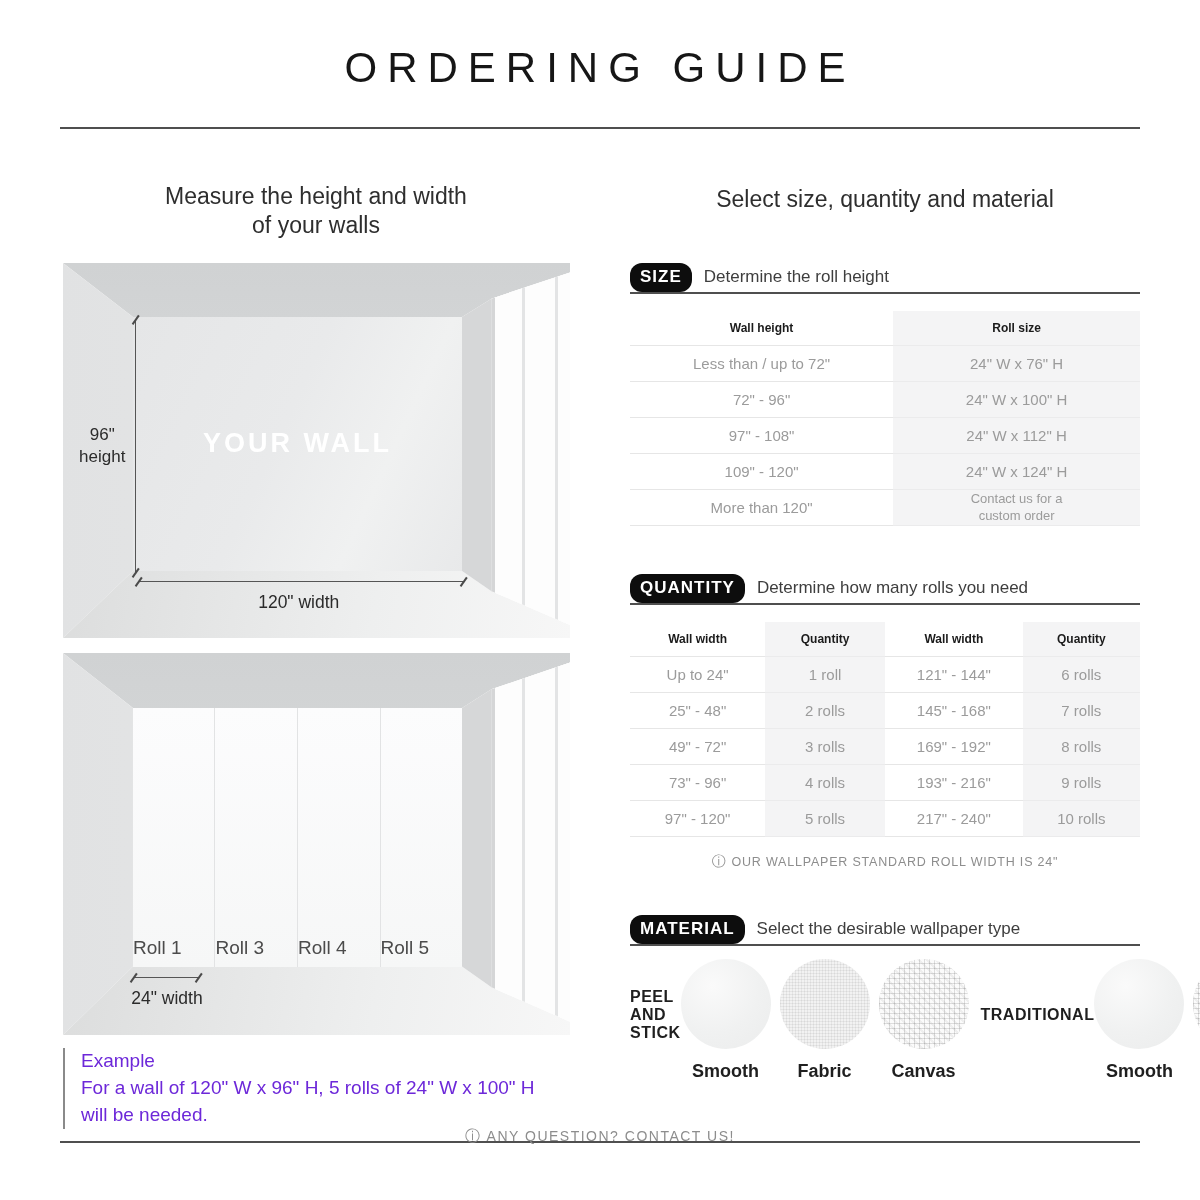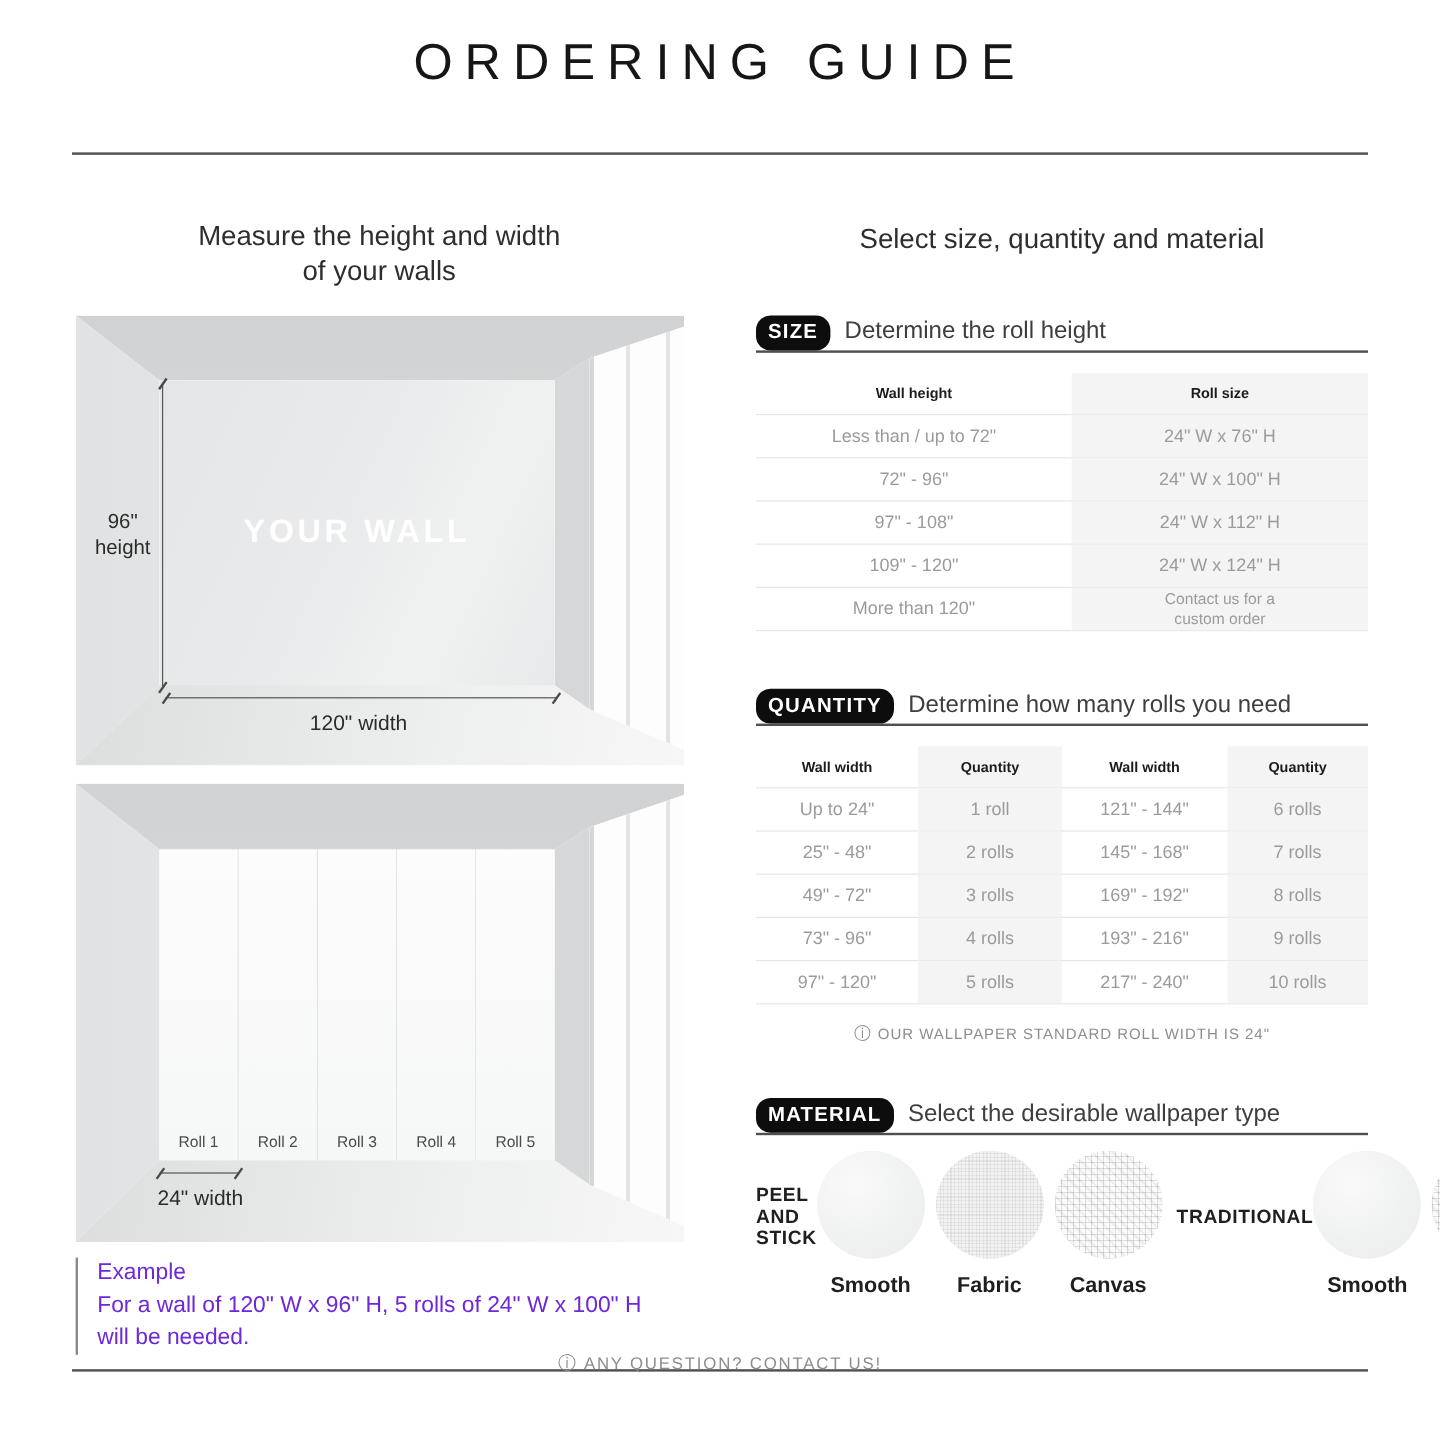--- a/index.html
+++ b/index.html
@@ -2,21 +2,21 @@
 <html><head>
 <meta charset="utf-8">
 <style>
   html,body{margin:0;padding:0;background:#ffffff;}
   .page{
     position:relative;width:1200px;height:1200px;background:#ffffff;overflow:hidden;
     font-family:"Liberation Sans","DejaVu Sans",sans-serif;color:#1c1c1c;
   }
   
   .page-title{
-    position:absolute;top:28px;left:0;width:100%;text-align:center;
+    position:absolute;top:44px;left:0;width:100%;text-align:center;
     font-size:42px;font-weight:300;letter-spacing:10px;color:#161616;
   }
   .rule{position:absolute;left:60px;width:1080px;height:0;border-top:2px solid #4f4f4f;}
   .top-rule{top:127px;}
   .footer-rule{top:1141px;}
 
   
   .left-heading{
     position:absolute;top:182px;left:60px;width:512px;text-align:center;
     font-size:23px;line-height:1.28;color:#2e2e2e;font-weight:400;
@@ -57,22 +57,22 @@
     color:#ffffff;font-weight:700;font-size:27px;letter-spacing:3px;
   }
   
   .panels{position:absolute;left:13.8%;top:14.4%;width:64.9%;height:67.7%;display:flex;}
   .panel{
     flex:1;position:relative;background:linear-gradient(to bottom,#fcfcfd,#f6f7f7);
     border-right:1px solid #e2e3e4;
   }
   .panel:last-child{border-right:none;}
   .panel .roll-label{
-    position:absolute;bottom:8px;left:0;width:100%;text-align:center;
-    font-size:13px;color:#4b4b4b;
+    position:absolute;bottom:8px;left:0;width:100%;
+    font-size:19px;color:#4b4b4b;
   }
   
   .vdim{position:absolute;left:14.2%;top:15.2%;height:67.3%;width:0;border-left:1.5px solid #555;}
   .hdim{position:absolute;top:84.8%;height:0;border-top:1.5px solid #555;}
   .hdim.w120{left:14.8%;width:64.2%;}
   .hdim.w24{left:13.8%;width:13%;}
   .tick{position:absolute;width:11px;height:1.5px;background:#4a4a4a;}
   .vdim .tick{left:-5.5px;transform:rotate(-55deg);}
   .vdim .tick.t1{top:-1px;} .vdim .tick.t2{bottom:-1px;}
   .hdim .tick{top:-1px;transform:rotate(-55deg);}
@@ -102,21 +102,21 @@
   .sec-size{top:263px;}
   .sec-quantity{top:574px;}
   .sec-material{top:915px;}
   .badge-row{
     display:flex;align-items:center;gap:12px;border-bottom:2px solid #4f4f4f;padding-bottom:0;
   }
   .badge{
     display:inline-block;background:#0d0d0d;color:#ffffff;
     font-size:17px;font-weight:700;letter-spacing:1px;padding:4px 10px 5px;border-radius:12px;
   }
-  .badge-subtitle{font-size:20px;color:#3e3e3e;padding-bottom:2px;}
+  .badge-subtitle{font-size:17px;color:#3e3e3e;padding-bottom:2px;}
   
   .tbl{display:grid;margin-top:17px;}
   .tbl-size{grid-template-columns:51.6% 48.4%;}
   .tbl-qty{grid-template-columns:26.5% 23.5% 27% 23%;}
   .cell{
     display:flex;align-items:center;justify-content:center;text-align:center;
     min-height:36px;font-size:15px;color:#9b9b9b;border-bottom:1px solid #e6e6e6;
     padding:1px 4px;box-sizing:border-box;
   }
   .cell.hdr{font-size:12px;font-weight:700;color:#1b1b1b;min-height:35px;}
@@ -202,23 +202,20 @@
     <div class="piece ceiling"></div>
     <div class="piece left-wall"></div>
     <div class="piece floor"></div>
     <div class="piece wall-strip"></div>
     <div class="piece window"></div>
     <div class="panels">
       <div class="panel">
           <span class="roll-label">Roll 1</span>
         </div>
       <div class="panel">
-          <span class="roll-label">Roll 2</span>
-        </div>
-      <div class="panel">
           <span class="roll-label">Roll 3</span>
         </div>
       <div class="panel">
           <span class="roll-label">Roll 4</span>
         </div>
       <div class="panel">
           <span class="roll-label">Roll 5</span>
         </div>
     </div>
     <div class="hdim w24">

